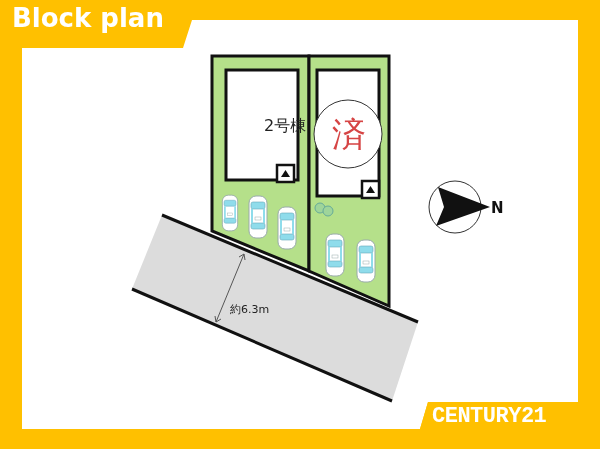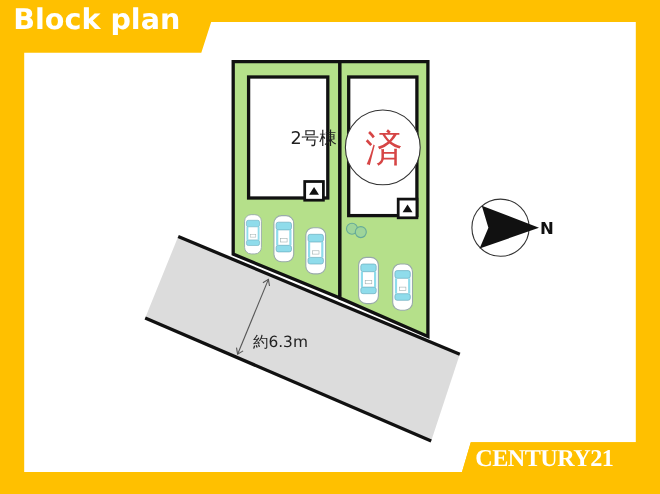--- a/index.html
+++ b/index.html
@@ -1,24 +1,24 @@
 <!DOCTYPE html>
 <html><head>
 <meta charset="utf-8">
 <style>
   html, body { margin: 0; padding: 0; }
   body { width: 600px; height: 449px; overflow: hidden; background: #FFC000; font-family: "Liberation Sans", sans-serif; }
   #stage { position: relative; width: 600px; height: 449px; }
   #stage svg { position: absolute; left: 0; top: 0; }
   .title { position: absolute; left: 12px; top: 3px; font-family: "DejaVu Sans", sans-serif; font-weight: bold; font-size: 26px; color: #ffffff; letter-spacing: 0px; }
-  .logo { position: absolute; left: 432px; top: 404px; font-family: Liberation Serif, serif; font-weight: bold; font-size: 22px; color: #ffffff; letter-spacing: -0.5px; }
+  .logo { position: absolute; left: 432px; top: 404px; font-family: Liberation Mono, monospace; font-weight: bold; font-size: 22px; color: #ffffff; letter-spacing: -0.5px; }
   .tagline { position: absolute; left: 432px; top: 430px; font-family: "DejaVu Sans", sans-serif; font-weight: bold; font-size: 7.5px; color: #4a3a00; }
   .bldlabel { position: absolute; left: 236px; top: 116px; font-size: 16px; color: #222; font-family: "DejaVu Sans", sans-serif; margin-left: 28px; }
   .sold { position: absolute; left: 322px; top: 112px; width: 54px; text-align: center; font-size: 34px; color: #d64545; font-family: "DejaVu Sans", sans-serif; font-weight: 200; }
-  .roadw { position: absolute; left: 230px; top: 302px; font-size: 14px; color: #222; font-family: "DejaVu Sans", sans-serif; }
+  .roadw { position: absolute; left: 230px; top: 302px; font-size: 11px; color: #222; font-family: "DejaVu Sans", sans-serif; }
   .nlabel { position: absolute; left: 491px; top: 199px; font-size: 15px; font-weight: bold; color: #111; font-family: "DejaVu Sans", sans-serif; }
 </style>
 </head>
 <body>
 
 <div id="stage">
   <svg width="600" height="449" viewBox="0 0 600 449">
     <defs>
       <g id="car">
         <rect x="-9" y="-21" width="18" height="42" rx="7" fill="#ffffff" stroke="#9aa" stroke-width="1"></rect>

